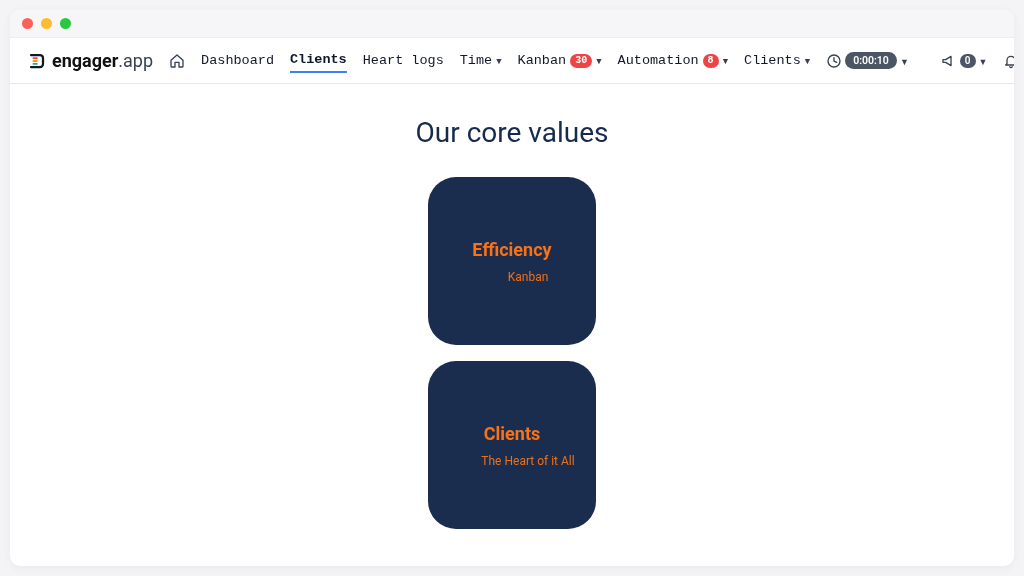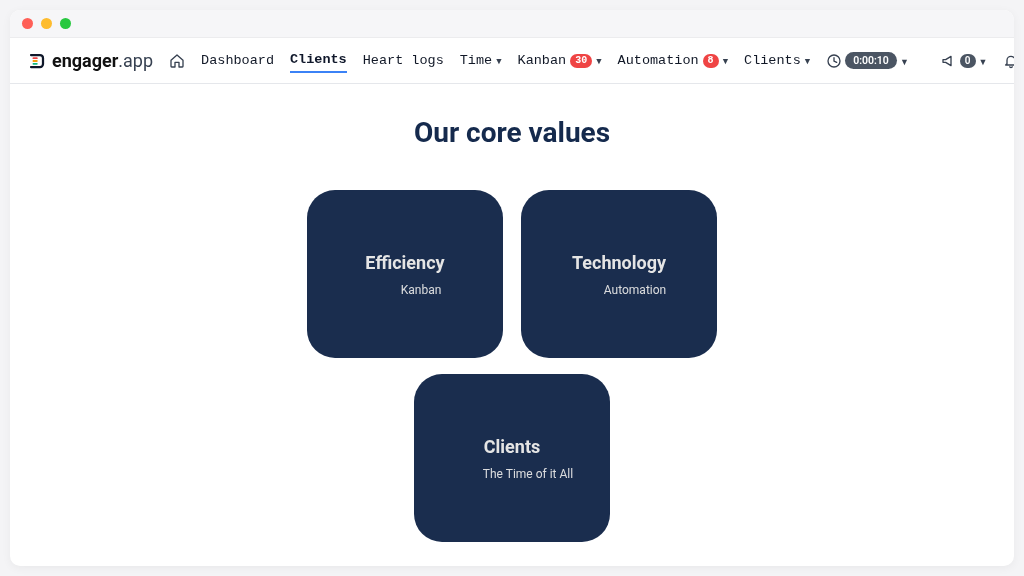--- a/index.html
+++ b/index.html
@@ -48,28 +48,28 @@
   }
 
   .icon-btn { display: inline-flex; align-items: center; gap: 3px; cursor: pointer; color: #111827; }
   .icon-svg { width: 16px; height: 16px; display: inline-block; }
   .home-ic { color: #374151; }
 
   .content {
     flex: 1; overflow: auto; padding: 20px 0 30px; text-align: center;
   }
   .headline {
-    font-size: 28px; font-weight: 700; color: #152a4d; margin: 12px 0 41px;
+    font-size: 28px; font-weight: 400; color: #152a4d; margin: 12px 0 28px;
   }
   .cards {
     display: flex; flex-direction: column; align-items: center; gap: 16px;
   }
   .card-row { display: flex; gap: 18px; justify-content: center; }
   .value-card {
-    width: 196px; height: 168px; background: #1a2d4e; color: #e5e5e5;
+    width: 168px; height: 168px; background: #1a2d4e; color: #f97316;
     border-radius: 28px; display: flex; flex-direction: column; justify-content: center; align-items: center;
     padding: 18px 10px;
   }
   .value-title { font-size: 18px; font-weight: 700; margin-bottom: 10px; }
   .value-sub { font-size: 12px; font-weight: 400; opacity: 0.95; padding-left: 32px; }
 </style>
 </head>
 <body>
 
 <div class="window">
@@ -170,27 +170,23 @@
 
   <div class="content">
     <h1 class="headline">Our core values</h1>
 
     <div class="cards">
       <div class="card-row">
         <div class="value-card">
           <div class="value-title">Efficiency</div>
           <div class="value-sub">Kanban</div>
         </div>
-        <div class="value-card">
-          <div class="value-title">Technology</div>
-          <div class="value-sub">Automation</div>
-        </div>
       </div>
       <div class="card-row">
         <div class="value-card">
           <div class="value-title">Clients</div>
-          <div class="value-sub">The Time of it All</div>
+          <div class="value-sub">The Heart of it All</div>
         </div>
       </div>
     </div>
   </div>
 
 </div>
 
 </body></html>

